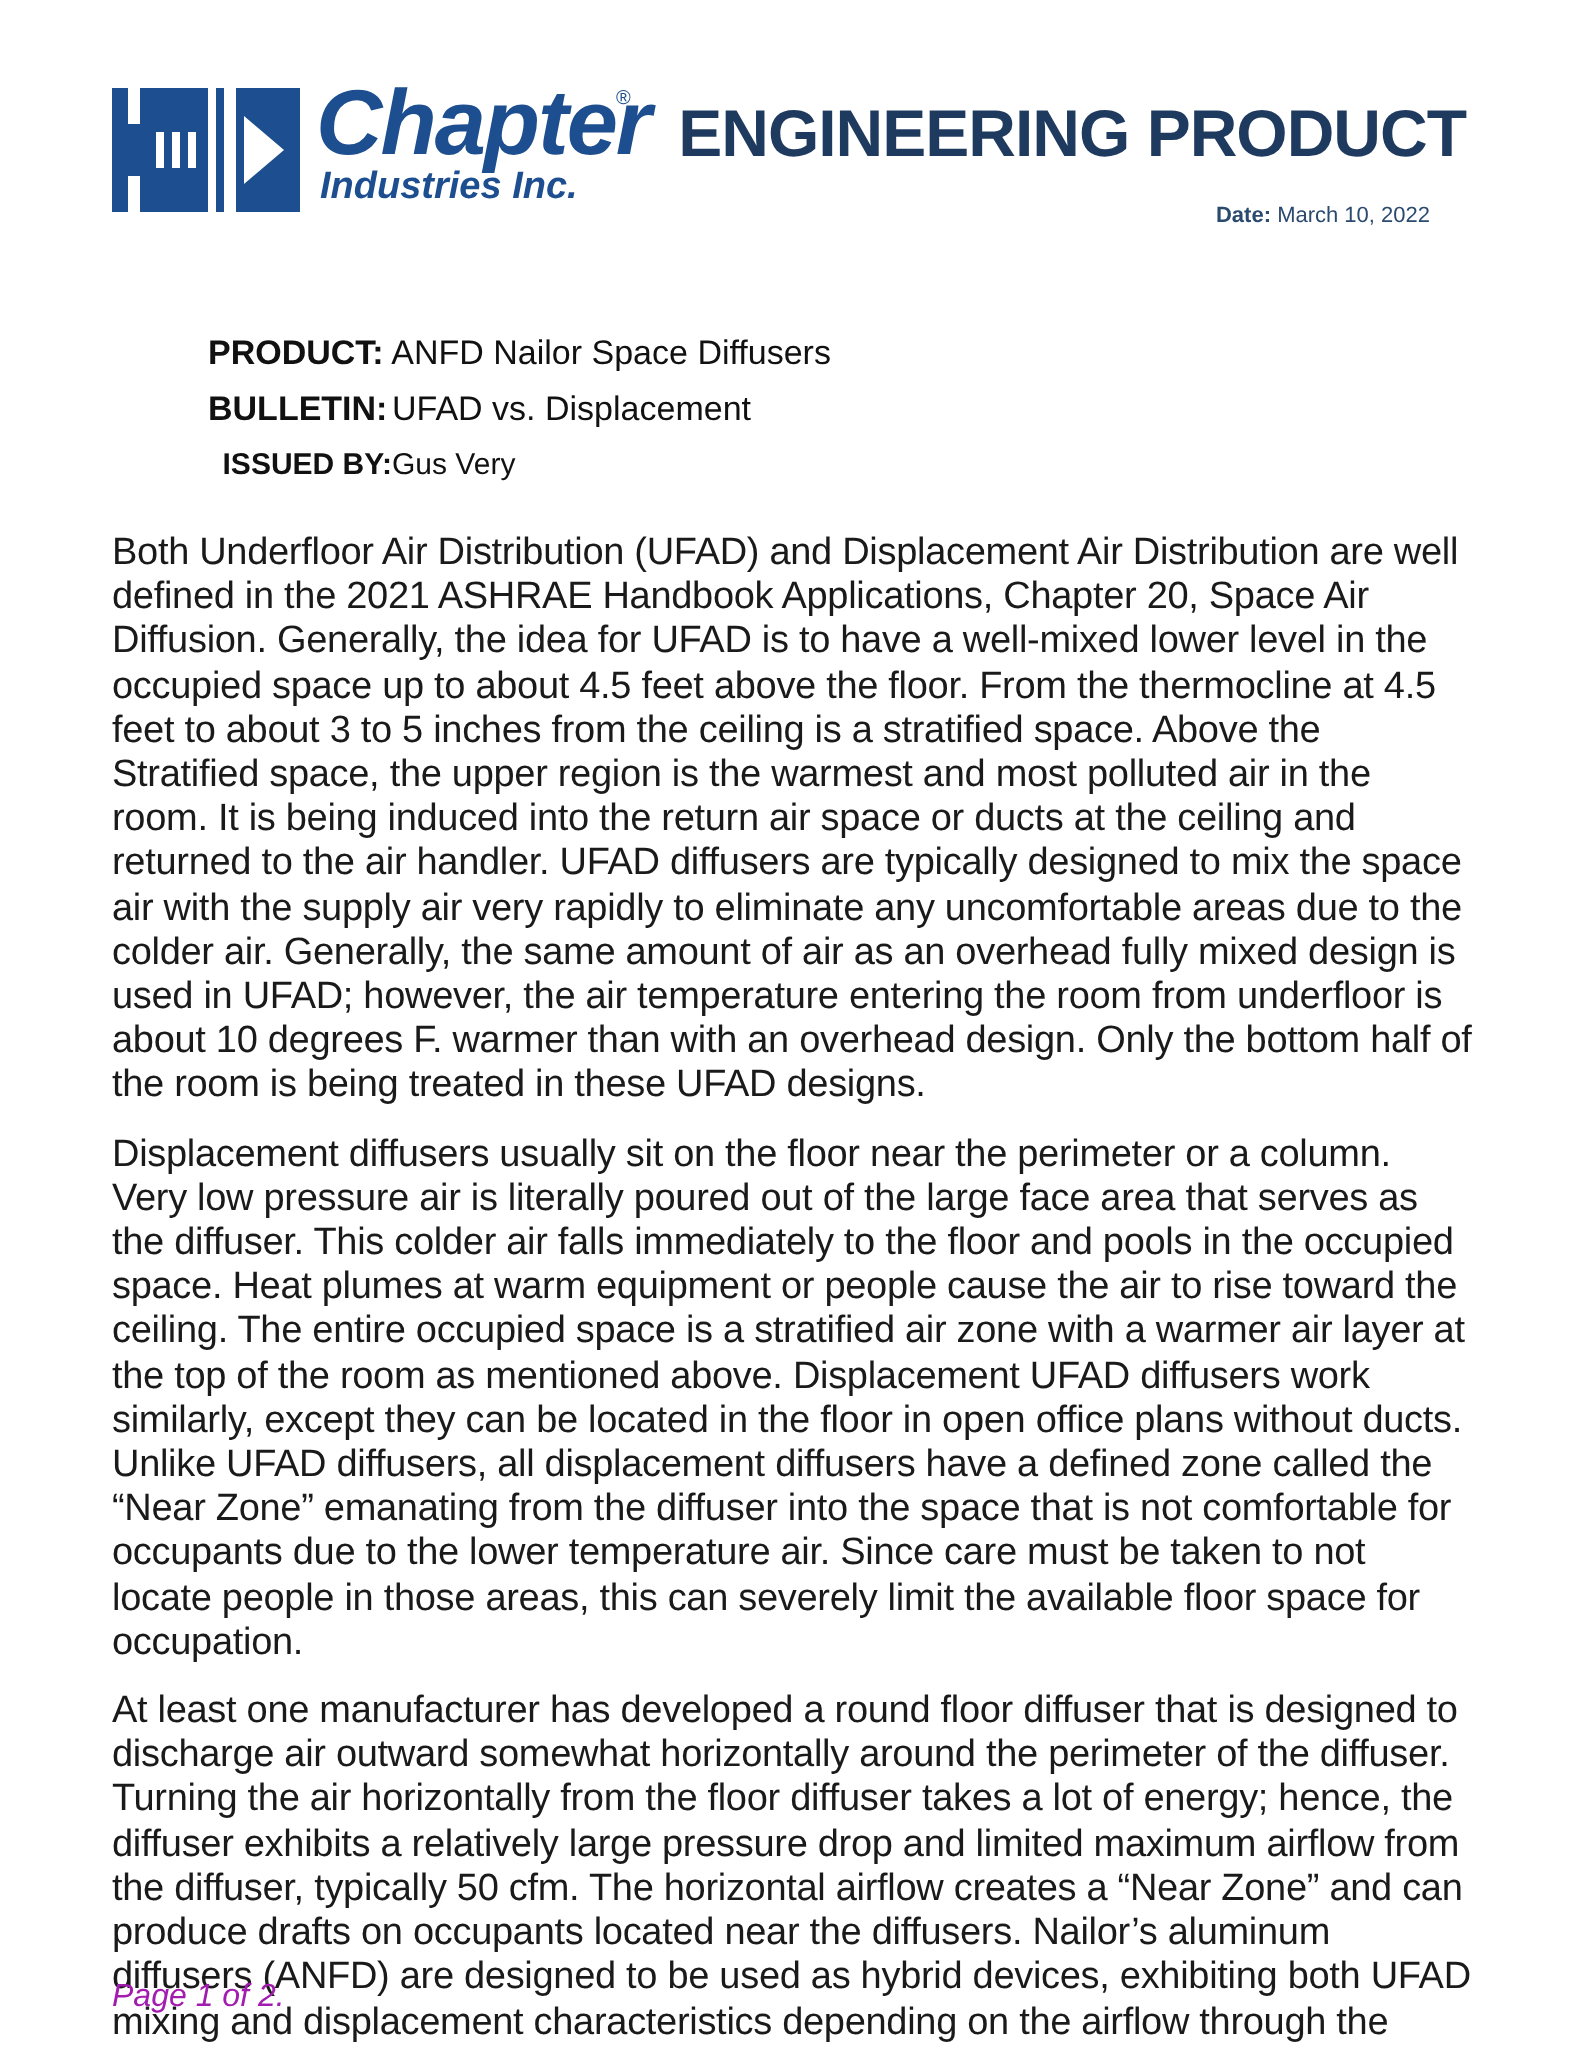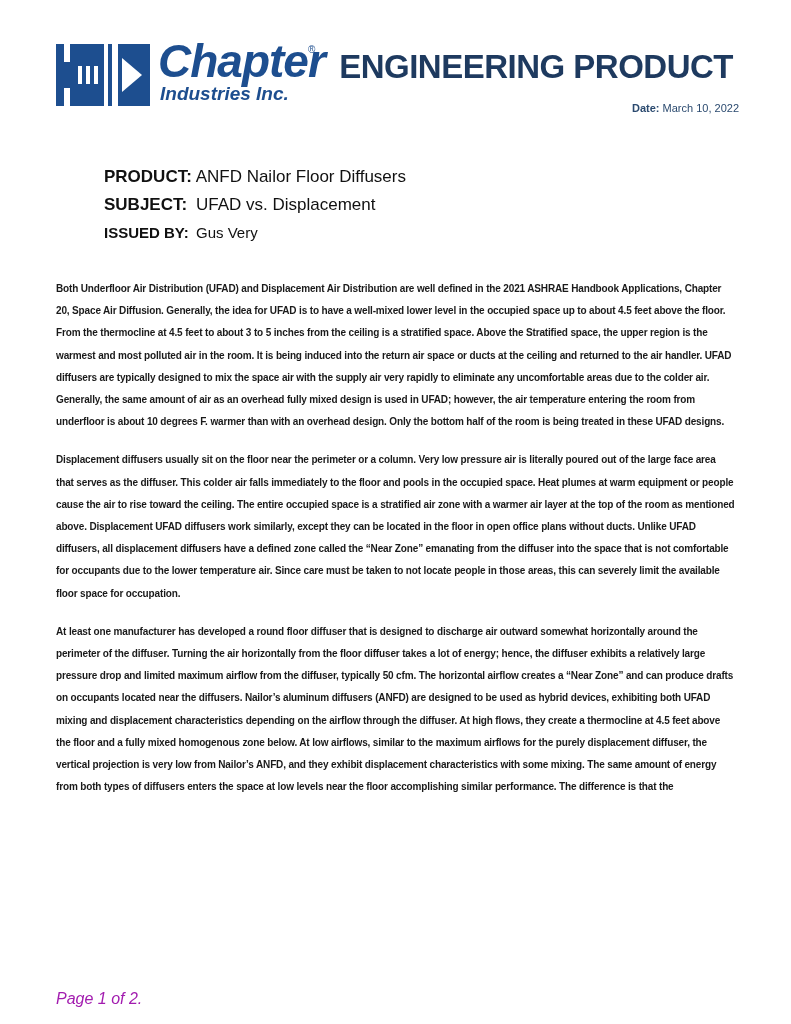--- a/index.html
+++ b/index.html
@@ -7,31 +7,31 @@
          font-family: "Liberation Sans", "DejaVu Sans", sans-serif; color: #1a1a1a; }
   .logo { position: absolute; left: 56px; top: 44px; width: 262px; height: 68px; }
   .logo-mark { position: absolute; left: 0; top: 0; width: 94px; height: 62px; }
   .logo-name { position: absolute; left: 102px; top: -6px; font-size: 46px; font-weight: bold;
                font-style: italic; color: #1d4e8f; letter-spacing: -1px; line-height: 1; }
   .logo-reg { position: absolute; left: 252px; top: 0px; font-size: 10px; color: #1d4e8f; }
   .logo-sub { position: absolute; left: 104px; top: 40px; font-size: 19px; font-weight: bold;
               font-style: italic; color: #1d4e8f; line-height: 1; }
   .bulletin-title { position: absolute; right: 58px; top: 50px; font-size: 33px; font-weight: bold;
                     color: #1e3a5f; letter-spacing: -0.5px; line-height: 1; }
-  .date-line { position: absolute; right: 52px; top: 102px; font-size: 11px; color: #2b4a6f; }
+  .date-line { position: absolute; right: 76px; top: 102px; font-size: 11px; color: #2b4a6f; }
   .date-line .lbl { font-weight: bold; }
   .meta { position: absolute; left: 56px; top: 166px; }
   .meta-row { font-size: 17px; color: #111; height: 28px; line-height: 22px; white-space: nowrap; }
   .meta-row .k { font-weight: bold; display: inline-block; margin-left: 48px; }
   .meta-row.small { font-size: 15px; }
   .meta-row .k.pad { width: 92px; }
-  .meta-row.small .k.pad { width: 92px; }
+  .meta-row.small .k.pad { width: 92px; text-align: right; }
   .body { position: absolute; left: 56px; top: 262px; width: 680px; }
-  .para { font-size: 10px; line-height: 22.2px; color: #1a1a1a; margin: 16px 0 12px 0;
-          letter-spacing: -0.15px; font-weight: bold; }
+  .para { font-size: 19px; line-height: 22.2px; color: #1a1a1a; margin: 4px 0 12px 0;
+          letter-spacing: -0.15px; }
   .footer { position: absolute; left: 56px; top: 990px; font-size: 16px; font-style: italic;
             color: #a21caf; }
 </style>
 </head>
 <body>
 
 <div class="logo">
   <svg class="logo-mark" viewBox="0 0 94 62" width="94" height="62">
     <rect x="0" y="0" width="94" height="62" fill="#1d4e8f"></rect>
     <rect x="8" y="0" width="6" height="18" fill="#ffffff"></rect>
@@ -51,24 +51,24 @@
 
 <div class="bulletin-title">ENGINEERING PRODUCT</div>
 <div class="date-line">
   <span class="lbl">Date:</span>
   <span>March 10, 2022</span>
 </div>
 
 <div class="meta">
   <div class="meta-row">
     <span class="k">PRODUCT:</span>
-    <span>ANFD Nailor Floor Diffusers</span>
+    <span>ANFD Nailor Space Diffusers</span>
   </div>
   <div class="meta-row">
-    <span class="k pad">SUBJECT:</span><span>UFAD vs. Displacement</span>
+    <span class="k pad">BULLETIN:</span><span>UFAD vs. Displacement</span>
   </div>
   <div class="meta-row small">
     <span class="k pad">ISSUED BY:</span><span>Gus Very</span>
   </div>
 </div>
 
 <div class="body">
   <p class="para">Both Underfloor Air Distribution (UFAD) and Displacement Air Distribution are well defined in the 2021 ASHRAE Handbook Applications, Chapter 20, Space Air Diffusion. Generally, the idea for UFAD is to have a well-mixed lower level in the occupied space up to about 4.5 feet above the floor. From the thermocline at 4.5 feet to about 3 to 5 inches from the ceiling is a stratified space. Above the Stratified space, the upper region is the warmest and most polluted air in the room. It is being induced into the return air space or ducts at the ceiling and returned to the air handler. UFAD diffusers are typically designed to mix the space air with the supply air very rapidly to eliminate any uncomfortable areas due to the colder air. Generally, the same amount of air as an overhead fully mixed design is used in UFAD; however, the air temperature entering the room from underfloor is about 10 degrees F. warmer than with an overhead design. Only the bottom half of the room is being treated in these UFAD designs.</p>
   <p class="para">Displacement diffusers usually sit on the floor near the perimeter or a column. Very low pressure air is literally poured out of the large face area that serves as the diffuser. This colder air falls immediately to the floor and pools in the occupied space. Heat plumes at warm equipment or people cause the air to rise toward the ceiling. The entire occupied space is a stratified air zone with a warmer air layer at the top of the room as mentioned above. Displacement UFAD diffusers work similarly, except they can be located in the floor in open office plans without ducts. Unlike UFAD diffusers, all displacement diffusers have a defined zone called the “Near Zone” emanating from the diffuser into the space that is not comfortable for occupants due to the lower temperature air. Since care must be taken to not locate people in those areas, this can severely limit the available floor space for occupation.</p>
   <p class="para">At least one manufacturer has developed a round floor diffuser that is designed to discharge air outward somewhat horizontally around the perimeter of the diffuser. Turning the air horizontally from the floor diffuser takes a lot of energy; hence, the diffuser exhibits a relatively large pressure drop and limited maximum airflow from the diffuser, typically 50 cfm. The horizontal airflow creates a “Near Zone” and can produce drafts on occupants located near the diffusers. Nailor’s aluminum diffusers (ANFD) are designed to be used as hybrid devices, exhibiting both UFAD mixing and displacement characteristics depending on the airflow through the diffuser. At high flows, they create a thermocline at 4.5 feet above the floor and a fully mixed homogenous zone below. At low airflows, similar to the maximum airflows for the purely displacement diffuser, the vertical projection is very low from Nailor’s ANFD, and they exhibit displacement characteristics with some mixing. The same amount of energy from both types of diffusers enters the space at low levels near the floor accomplishing similar performance. The difference is that the</p>

